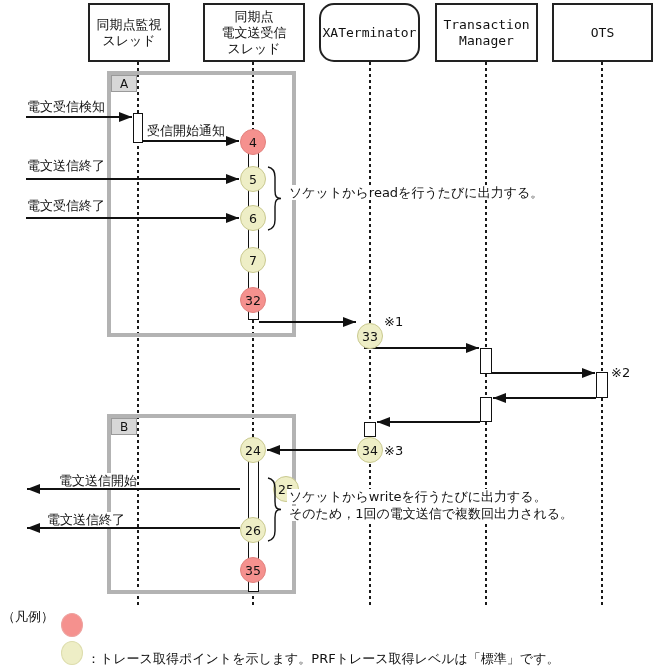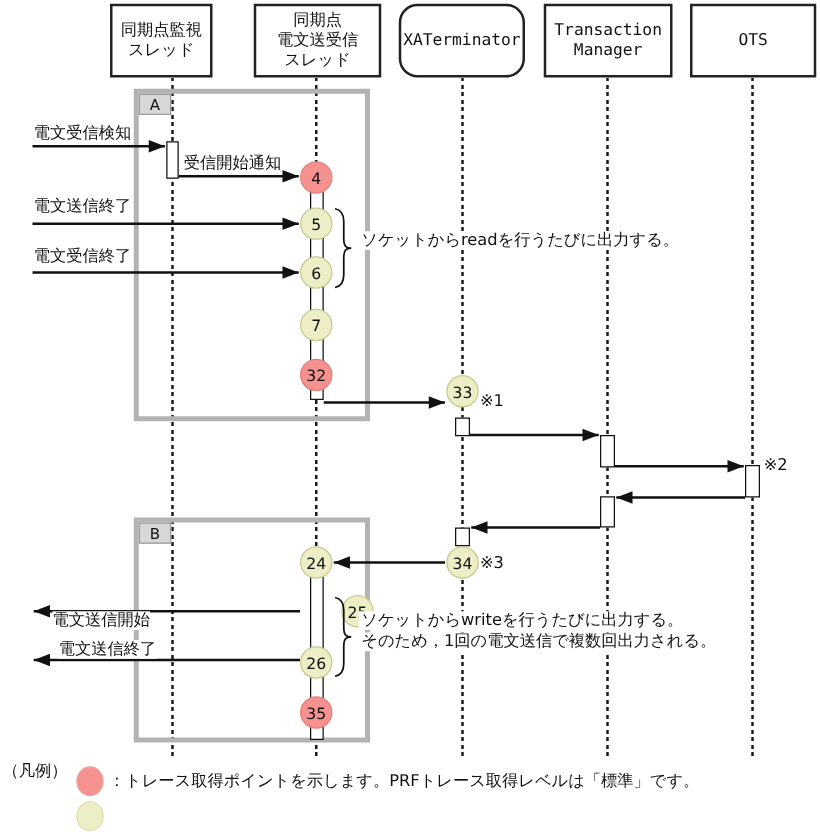--- a/index.html
+++ b/index.html
@@ -129,42 +129,42 @@
       <div class="head left"></div>
     </div>
     <div class="arrow" style="left: 267px; top: 445px; width: 89px;">
       <div class="line"></div>
       <div class="head left"></div>
     </div>
     <div class="arrow" style="left: 27px; top: 484px; width: 213px;">
       <div class="line"></div>
       <div class="head left"></div>
     </div>
-    <div class="msg-label" style="left: 42px; top: 473px; margin-top: 16px;">電文送信開始</div>
+    <div class="msg-label" style="left: 59px; top: 473px;">電文送信開始</div>
     <div class="arrow" style="left: 27px; top: 523px; width: 213px;">
       <div class="line"></div>
       <div class="head left"></div>
     </div>
     <div class="msg-label" style="left: 47px; top: 512px;">電文送信終了</div>
     <div class="trace-point standard" style="left: 240px; top: 129px;">
       <span>4</span>
     </div>
     <div class="trace-point detail" style="left: 240px; top: 166px;">
       <span>5</span>
     </div>
     <div class="trace-point detail" style="left: 240px; top: 205px;">
       <span>6</span>
     </div>
     <div class="trace-point detail" style="left: 240px; top: 247px;">
       <span>7</span>
     </div>
     <div class="trace-point standard" style="left: 240px; top: 287px;">
       <span>32</span>
     </div>
-    <div class="trace-point detail" style="left: 357px; top: 300px;">
+    <div class="trace-point detail" style="left: 357px; top: 323px;">
       <span>33</span>
     </div>
     <div class="trace-point detail" style="left: 240px; top: 437px;">
       <span>24</span>
     </div>
     <div class="trace-point detail" style="left: 357px; top: 437px;">
       <span>34</span>
     </div>
     <div class="trace-point detail" style="left: 240px; top: 476px; margin-left: 33px;">
       <span>25</span>
@@ -182,15 +182,15 @@
       <path d="M2,1 C7,2 9,6 9,11 L9,24.5 C9,30.5 10.5,32.5 15,32.5 C10.5,32.5 9,34.5 9,40.5 L9,54 C9,59 7,63 2,64" fill="none" stroke="#111" stroke-width="1.4"></path>
     </svg>
     <div class="note-line" style="left: 287px; top: 185px;">ソケットからreadを行うたびに出力する。</div>
     <svg width="18" height="65" class="note-brace" style="left: 266px; top: 477px; position: absolute;">
       <path d="M2,1 C7,2 9,6 9,11 L9,24.5 C9,30.5 10.5,32.5 15,32.5 C10.5,32.5 9,34.5 9,40.5 L9,54 C9,59 7,63 2,64" fill="none" stroke="#111" stroke-width="1.4"></path>
     </svg>
     <div class="note-line" style="left: 287px; top: 489px;">ソケットからwriteを行うたびに出力する。</div>
     <div class="note-line" style="left: 287px; top: 506px;">そのため，1回の電文送信で複数回出力される。</div>
     <div class="legend-title" style="left: 2px; top: 608px;">（凡例）</div>
     <div class="legend-dot standard" style="left: 61px; top: 613px;"></div>
-    <div class="legend-text" style="left: 87px; top: 618px;">：トレース取得ポイントを示します。PRFトレース取得レベルは「標準」です。</div>
+    <div class="legend-text" style="left: 87px; top: 651px;">：トレース取得ポイントを示します。PRFトレース取得レベルは「標準」です。</div>
     <div class="legend-dot detail" style="left: 61px; top: 641px;"></div>
   </div>
 
 </body></html>

